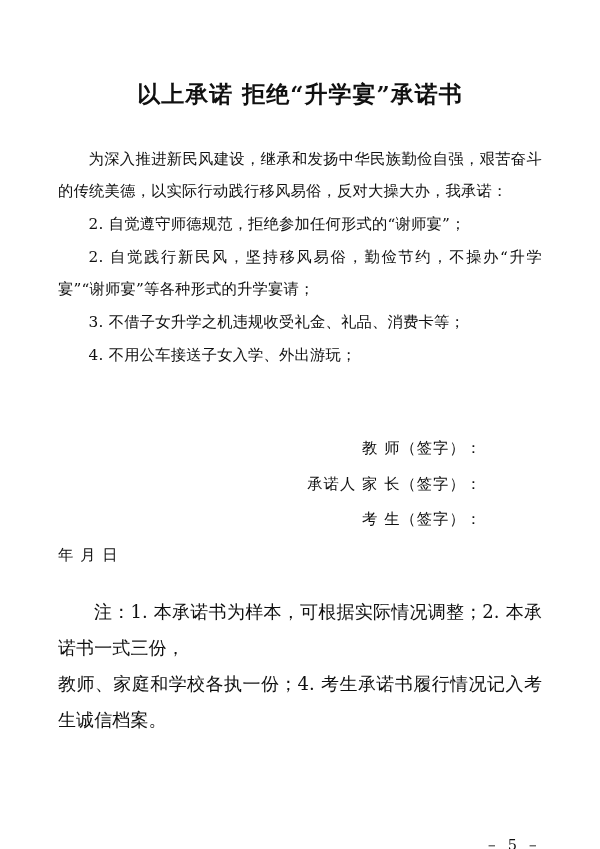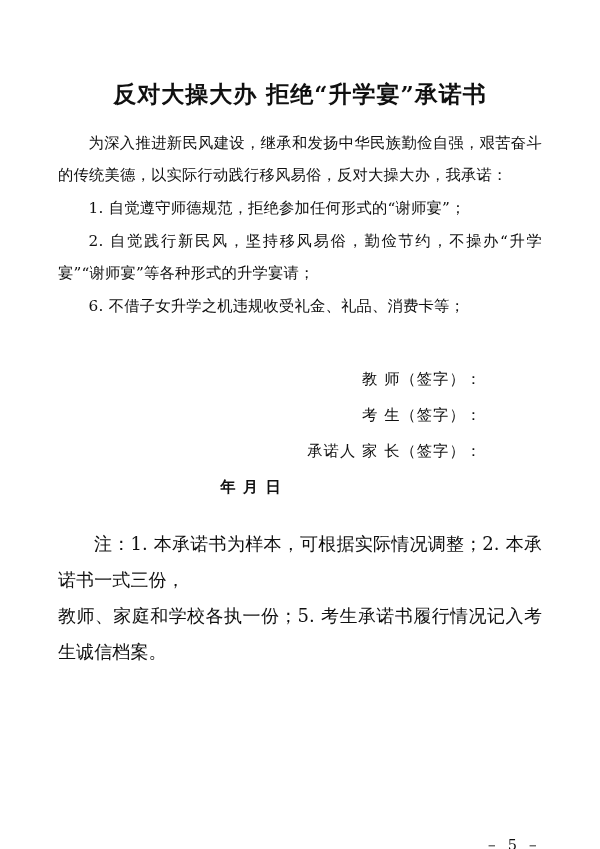--- a/index.html
+++ b/index.html
@@ -24,55 +24,54 @@
   .doc-title {
     margin-top: 78px;
     text-align: center;
     font-size: 23px;
     font-weight: bold;
     letter-spacing: 1px;
     line-height: 1.4;
     font-family: "DejaVu Serif", "Liberation Serif", serif;
   }
   .body-block {
-    margin-top: 18px;
+    margin-top: 34px;
   }
   p.para {
     margin: 0 0 2px 0;
     font-size: 15.3px;
     line-height: 2.05;
     text-align: justify;
     text-justify: inter-ideograph;
     text-indent: 2em;
     letter-spacing: 0.2px;
   }
   .sign-block {
-    margin-top: 40px;
+    margin-top: 59px;
   }
   .sign-line {
     font-size: 15.3px;
     line-height: 2.35;
     letter-spacing: 1px;
   }
   .sign-teacher {
     text-align: right;
     padding-right: 60px;
   }
   .sign-parent {
     text-align: right;
     padding-right: 60px;
   }
   .sign-student {
     text-align: right;
     padding-right: 60px;
   }
   .sign-date {
-    text-align: center;
+    text-align: left;
     padding-right: 98px;
-    font-weight: bold;
   }
   .note-block {
     margin-top: 20px;
   }
   p.note {
     margin: 0;
     font-size: 18px;
     line-height: 2.0;
     text-align: justify;
     text-justify: inter-ideograph;
@@ -87,36 +86,37 @@
     bottom: 72px;
     font-size: 14.5px;
     letter-spacing: 2px;
   }
 </style>
 </head>
 <body>
 
 <div class="page">
 
-  <h1 class="doc-title">反对大操大办 拒绝“升学宴”承诺书</h1>
+  <h1 class="doc-title">以上承诺 拒绝“升学宴”承诺书</h1>
 
   <div class="body-block">
     <p class="para">为深入推进新民风建设，继承和发扬中华民族勤俭自强，艰苦奋斗的传统美德，以实际行动践行移风易俗，反对大操大办，我承诺：</p>
-    <p class="para">1. 自觉遵守师德规范，拒绝参加任何形式的“谢师宴”；</p>
+    <p class="para">2. 自觉遵守师德规范，拒绝参加任何形式的“谢师宴”；</p>
     <p class="para">2. 自觉践行新民风，坚持移风易俗，勤俭节约，不操办“升学宴”“谢师宴”等各种形式的升学宴请；</p>
-    <p class="para">6. 不借子女升学之机违规收受礼金、礼品、消费卡等；</p>
+    <p class="para">3. 不借子女升学之机违规收受礼金、礼品、消费卡等；</p>
+    <p class="para">4. 不用公车接送子女入学、外出游玩；</p>
   </div>
 
   <div class="sign-block">
     <div class="sign-line sign-teacher">教 师（签字）：</div>
+    <div class="sign-line sign-parent">承诺人 家 长（签字）：</div>
     <div class="sign-line sign-student">考 生（签字）：</div>
-    <div class="sign-line sign-parent">承诺人 家 长（签字）：</div>
     <div class="sign-line sign-date">年    月    日</div>
   </div>
 
   <div class="note-block">
     <p class="note first">注：1. 本承诺书为样本，可根据实际情况调整；2. 本承诺书一式三份，</p>
-    <p class="note">教师、家庭和学校各执一份；5. 考生承诺书履行情况记入考生诚信档案。</p>
+    <p class="note">教师、家庭和学校各执一份；4. 考生承诺书履行情况记入考生诚信档案。</p>
   </div>
 
   <div class="page-number">－ 5 －</div>
 
 </div>
 
 </body></html>

